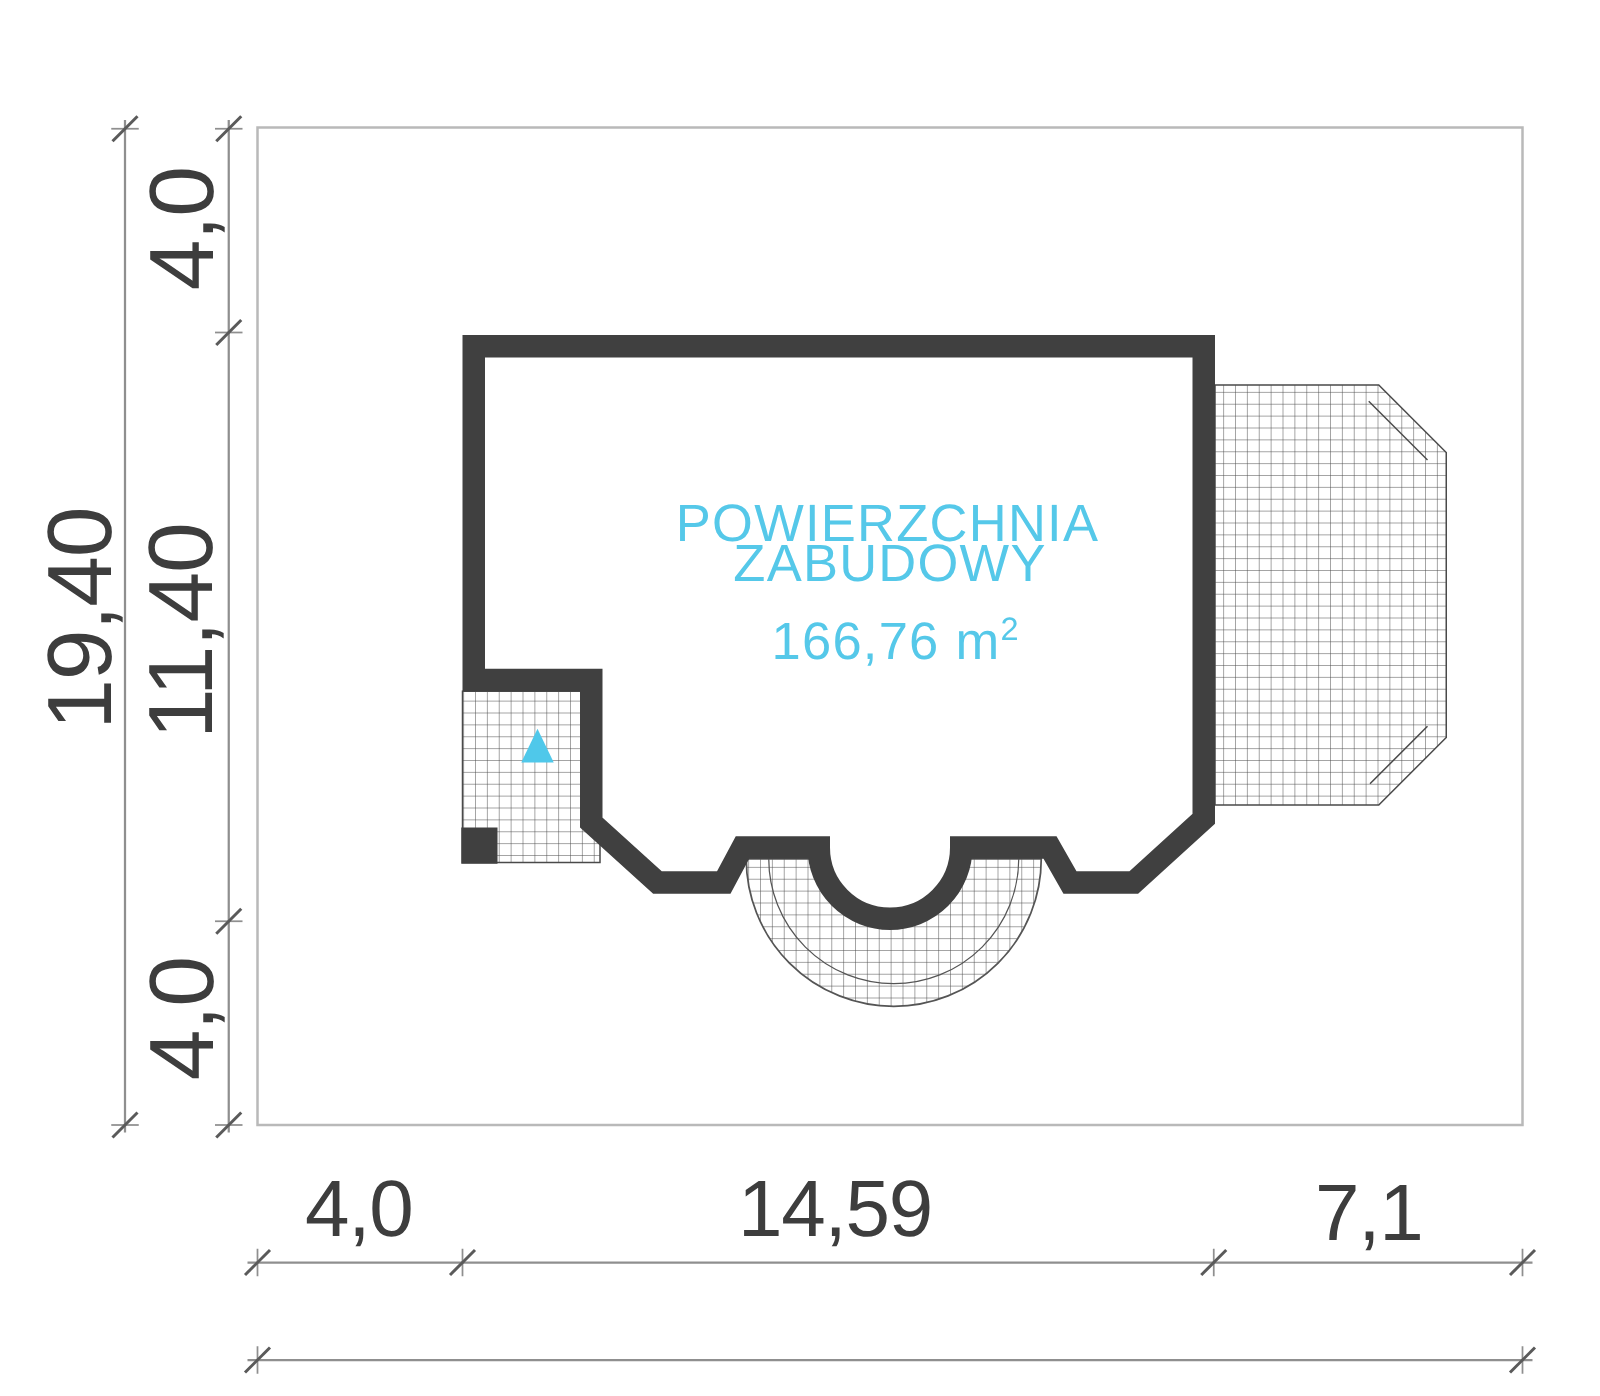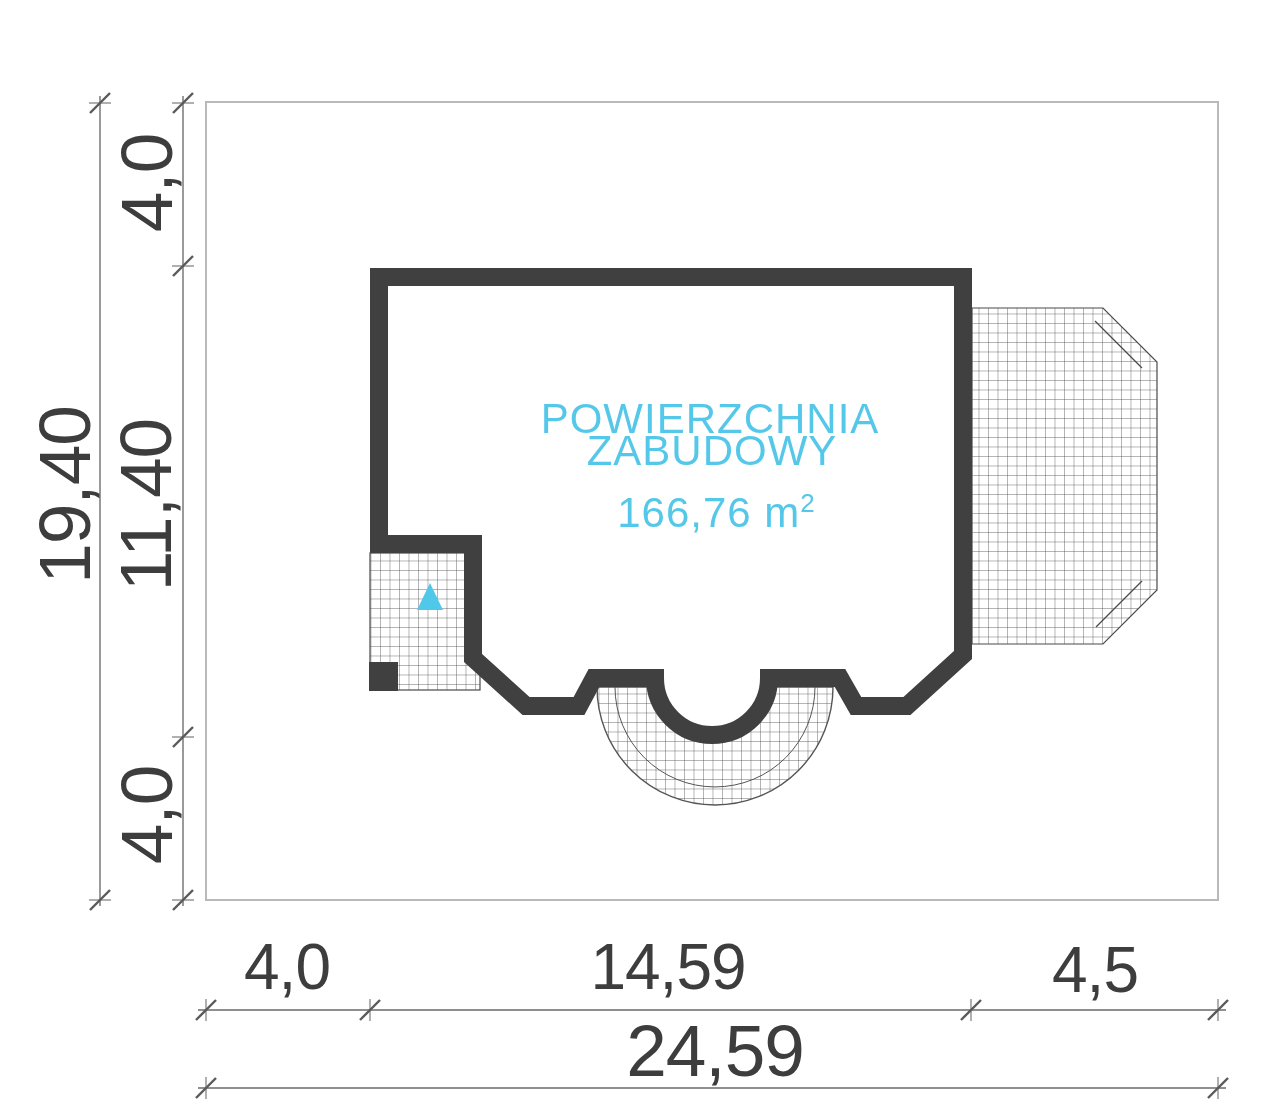--- a/index.html
+++ b/index.html
@@ -102,22 +102,21 @@
     </g>
   </svg>
 
   <div class="label vert dim-big" style="left:64px;top:495px;">19,40</div>
   <div class="label vert dim-big" style="left:146px;top:183px;">4,0</div>
   <div class="label vert dim-big" style="left:145px;top:505px;">11,40</div>
   <div class="label vert dim-big" style="left:146px;top:815px;">4,0</div>
 
   <div class="label dim-seg" style="left:287px;top:967px;">4,0</div>
   <div class="label dim-seg" style="left:668px;top:967px;">14,59</div>
-  <div class="label dim-seg" style="left:1095px;top:970px;">4,5</div>
-  <div class="label dim-big" style="left:715px;top:1050px;">24,59</div>
+  <div class="label dim-seg" style="left:1095px;top:970px;">7,1</div>
 
   <div class="label cyan" style="left:710px;top:389px;margin-top:30px;">POWIERZCHNIA</div>
   <div class="label cyan" style="left:712px;top:451px;">ZABUDOWY</div>
   <div class="label cyan" style="left:716px;top:512px;">
     <span>166,76</span>&nbsp;<span>m</span><sup>2</sup>
   </div>
 
 </div>
 
 </body></html>

